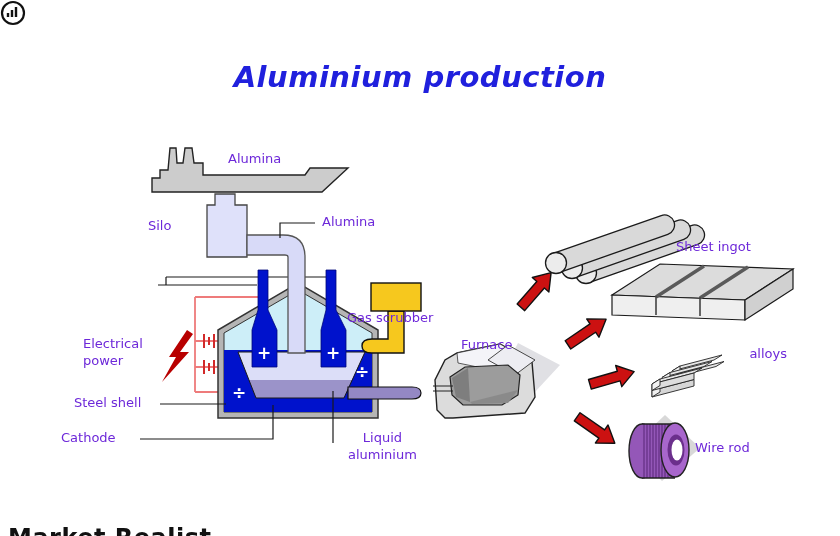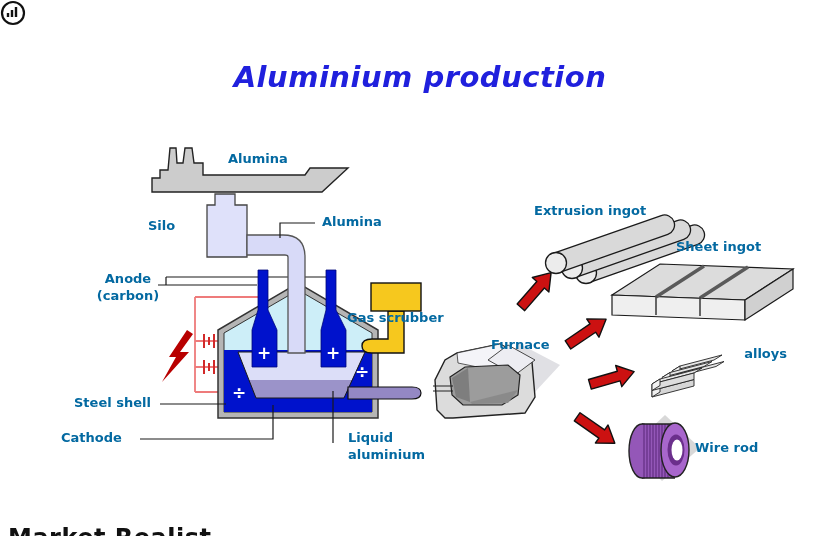--- a/index.html
+++ b/index.html
@@ -1,19 +1,19 @@
 <!DOCTYPE html>
 <html><head>
 <meta charset="utf-8">
 <style>
   html,body{margin:0;padding:0;background:#fff;}
   #stage{position:relative;width:840px;height:536px;overflow:hidden;background:#ffffff;
          font-family:"DejaVu Sans",sans-serif;}
   #stage svg{position:absolute;left:0;top:0;z-index:1;}
-  .lbl{position:absolute;z-index:3;color:#0369a1;font-weight:bold;font-size:13px;
+  .lbl{position:absolute;z-index:3;color:#6d28d9;font-weight:normal;font-size:13px;
        line-height:16.5px;white-space:nowrap;}
   .title{position:absolute;left:0;right:0;top:60px;text-align:center;z-index:3;
          color:#2020dd;font-weight:bold;font-style:italic;font-size:29px;letter-spacing:.5px;}
   .sym{position:absolute;z-index:4;color:#ffffff;font-weight:bold;font-size:17px;
        width:20px;text-align:center;line-height:17px;}
   .ctr{text-align:center;}
   .rgt{text-align:right;}
   .watermark{position:absolute;left:8px;top:524px;z-index:3;color:#111;
              font-weight:bold;font-size:24px;letter-spacing:.5px;}
   .wm-icon{position:absolute;left:176px;top:521px;z-index:3;}
@@ -145,40 +145,39 @@
     <path d="M333,391 V443"></path>
   </g>
 </svg>
 
 <div class="title">Aluminium production</div>
 
 <div class="lbl" style="left:228px;top:151px;">Alumina</div>
 <div class="lbl" style="left:148px;top:218px;">Silo</div>
 <div class="lbl" style="left:322px;top:214px;">Alumina</div>
 
-<div class="lbl ctr" style="left:90px;top:271px;width:76px;">
-  <div>Anode</div>
-  <div>(carbon)</div>
+
+<div class="lbl" style="left:83px;top:336px;">
+  <div>Electrical</div>
+  <div>power</div>
 </div>
-
 
 <div class="lbl" style="left:74px;top:395px;">Steel shell</div>
 
 <div class="lbl" style="left:61px;top:430px;">
   <div>Cathode</div>
 </div>
 
-<div class="lbl" style="left:348px;top:430px;">
+<div class="lbl" style="left:348px;top:430px;text-align:center;">
   <div>Liquid</div>
   <div>aluminium</div>
 </div>
 
 <div class="lbl" style="left:347px;top:262px;margin-top:48px;">Gas scrubber</div>
-<div class="lbl" style="left:461px;top:337px;margin-left:30px;">Furnace</div>
-<div class="lbl" style="left:534px;top:203px;">Extrusion ingot</div>
+<div class="lbl" style="left:461px;top:337px;">Furnace</div>
 <div class="lbl" style="left:676px;top:239px;">Sheet ingot</div>
 
 <div class="lbl rgt" style="left:640px;top:346px;width:147px;">
   <div>alloys</div>
 </div>
 
 <div class="lbl" style="left:695px;top:440px;">Wire rod</div>
 
 <div class="sym" style="left:254px;top:345px;">+</div>
 <div class="sym" style="left:323px;top:345px;">+</div>

